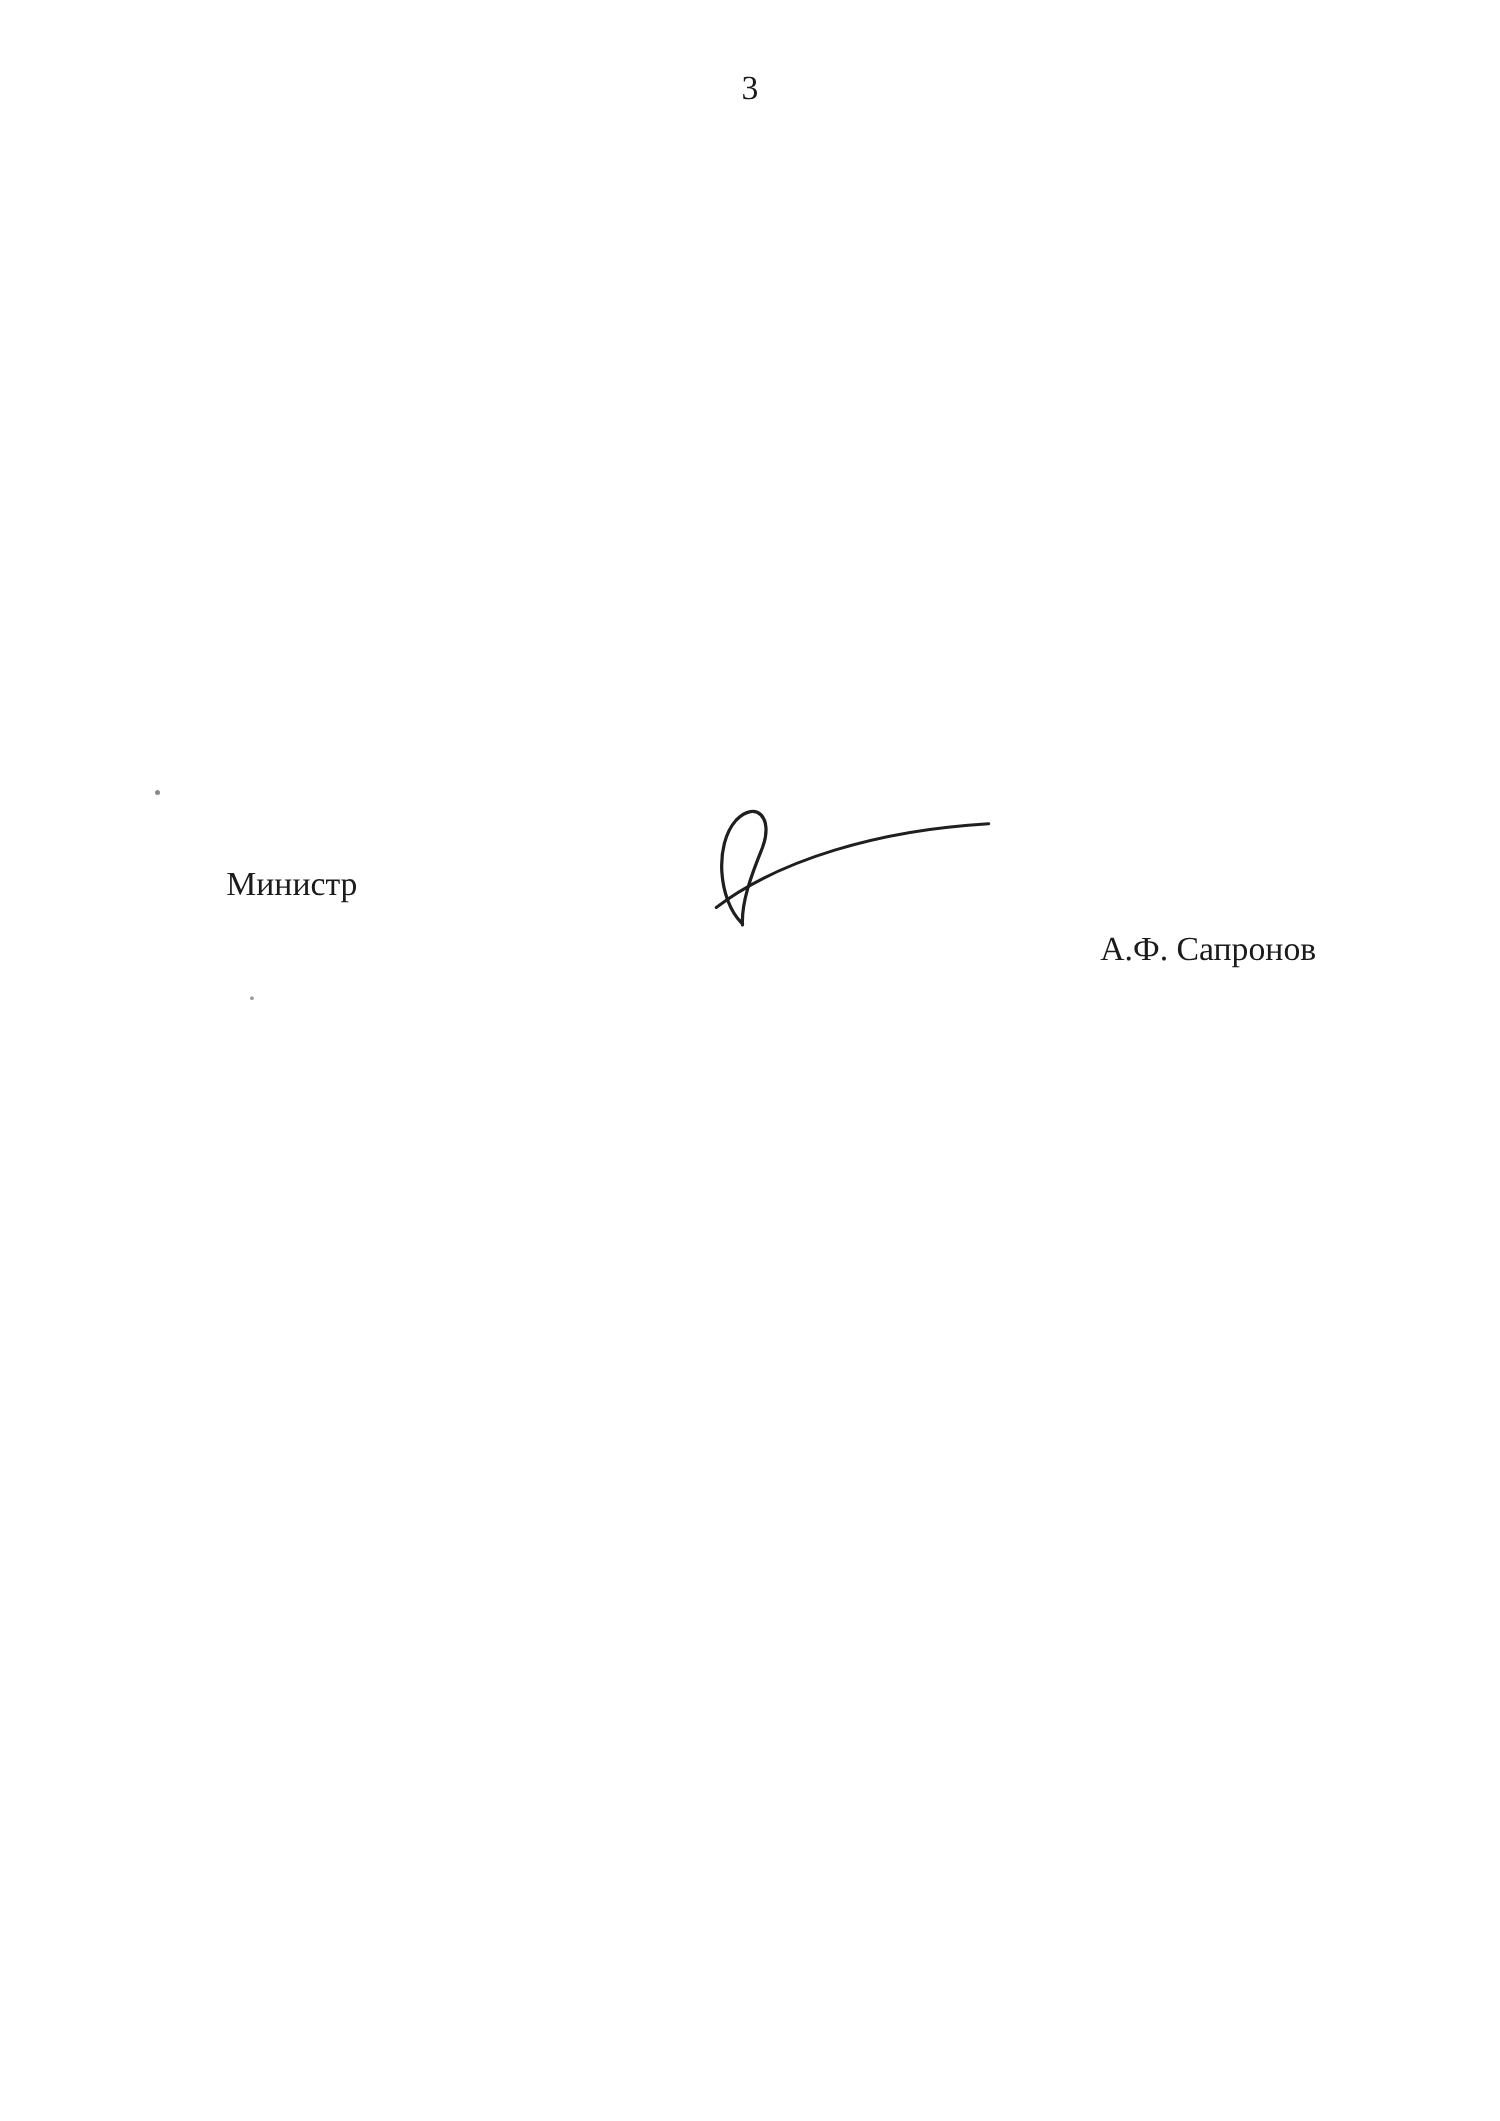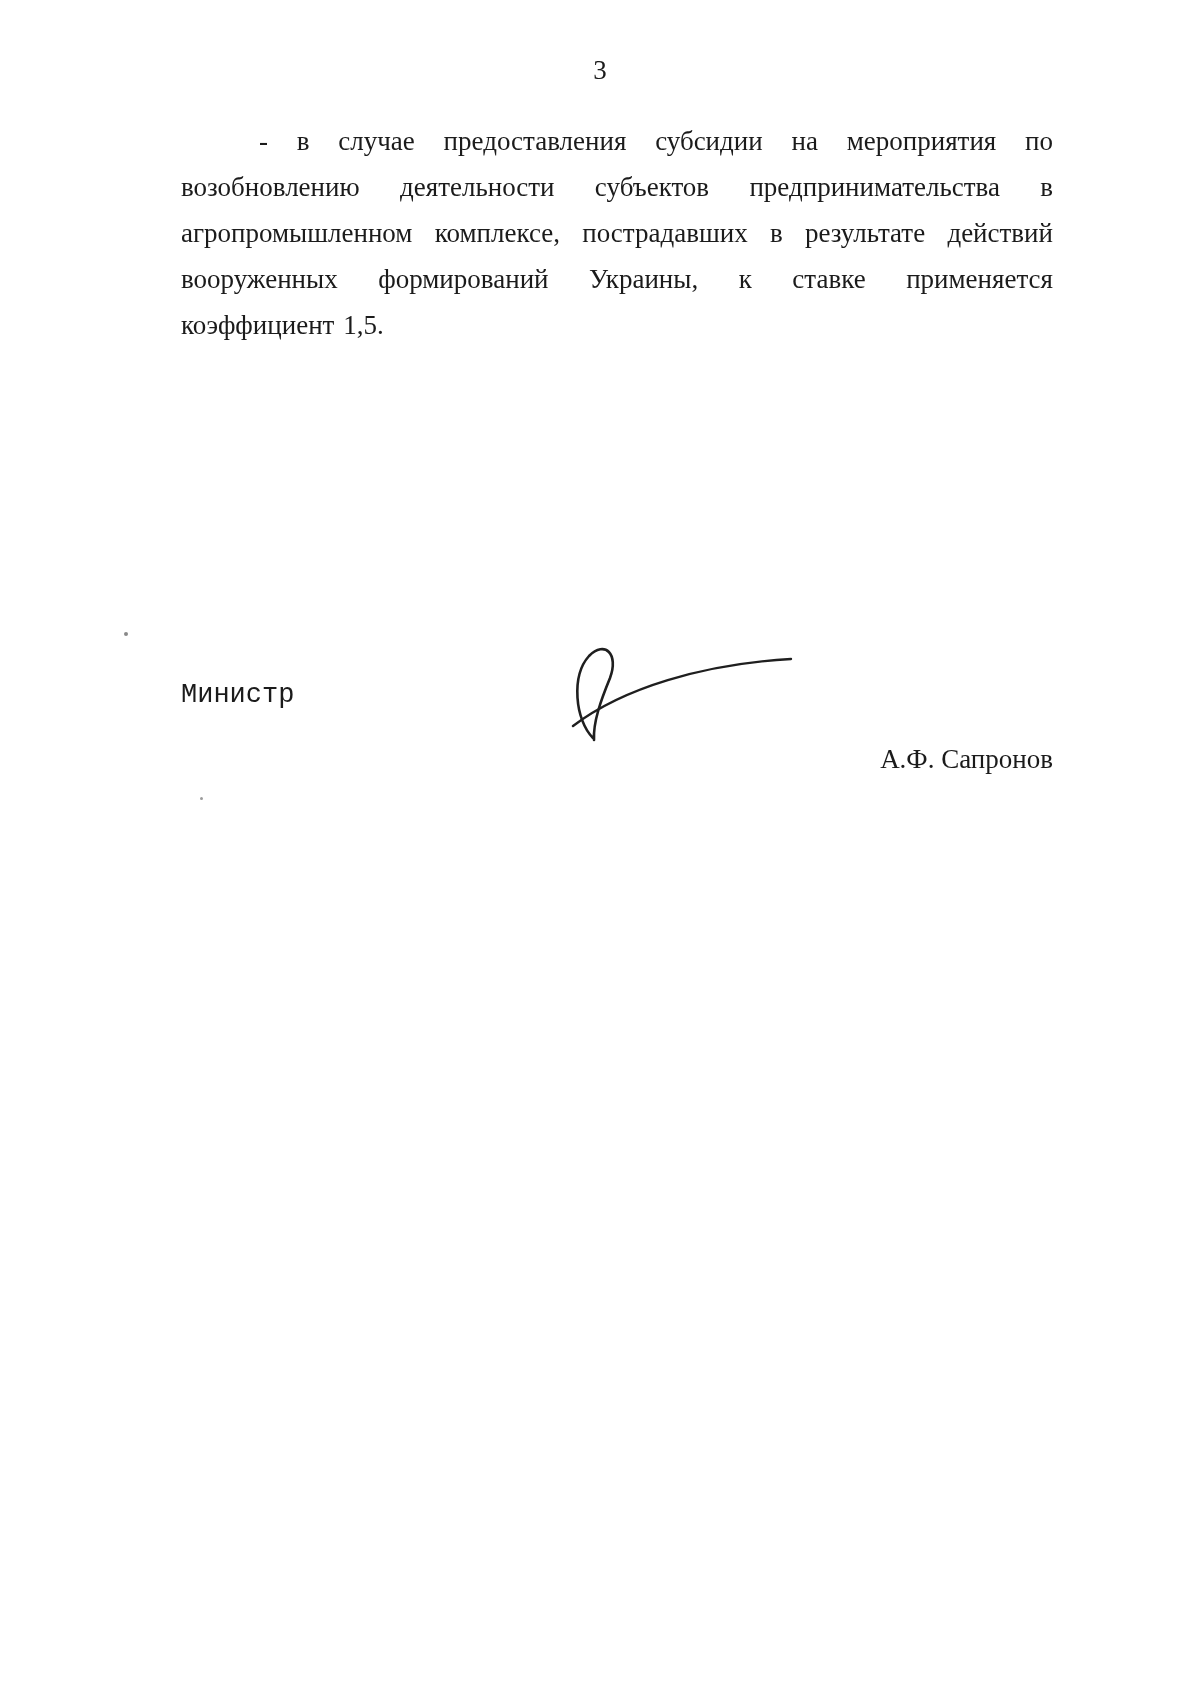--- a/index.html
+++ b/index.html
@@ -46,23 +46,22 @@
     position: absolute;
     top: 640px;
     left: 181px;
     width: 872px;
     height: 140px;
     font-size: 27px;
   }
   .sig-title {
     position: absolute;
     left: 0;
-    top: 40px;
+    top: 52px;
     white-space: nowrap;
-    font-family: Liberation Mono, monospace;
   }
   .sig-name {
     position: absolute;
     right: 0;
     top: 56px;
     white-space: nowrap;
     margin-top: 48px;
   }
   .sig-graphic {
     position: absolute;
@@ -80,21 +79,20 @@
   .dot2 { left: 200px; top: 797px; width: 3px; height: 3px; opacity: .55; }
 </style>
 </head>
 <body>
 
 <div class="page">
 
   <div class="page-number">3</div>
 
   <div class="content">
-    <p class="para indented">- в случае предоставления субсидии на мероприятия по возобновлению деятельности субъектов предпринимательства в агропромышленном комплексе, пострадавших в результате действий вооруженных формирований Украины, к ставке применяется коэффициент 1,5.</p>
   </div>
 
   <div class="signature-section">
     <span class="sig-title">Министр</span>
     <svg class="sig-graphic" viewBox="0 0 235 100" xmlns="http://www.w3.org/2000/svg">
       <path d="M30,96 C12,78 8,34 26,14 C42,-2 56,12 47,36 C38,58 30,80 31,98" fill="none" stroke="#1f1f1f" stroke-width="2.6" stroke-linecap="round"></path>
       <path d="M10,84 C60,46 140,22 228,17" fill="none" stroke="#1f1f1f" stroke-width="2.4" stroke-linecap="round"></path>
     </svg>
     <span class="sig-name">А.Ф. Сапронов</span>
   </div>

